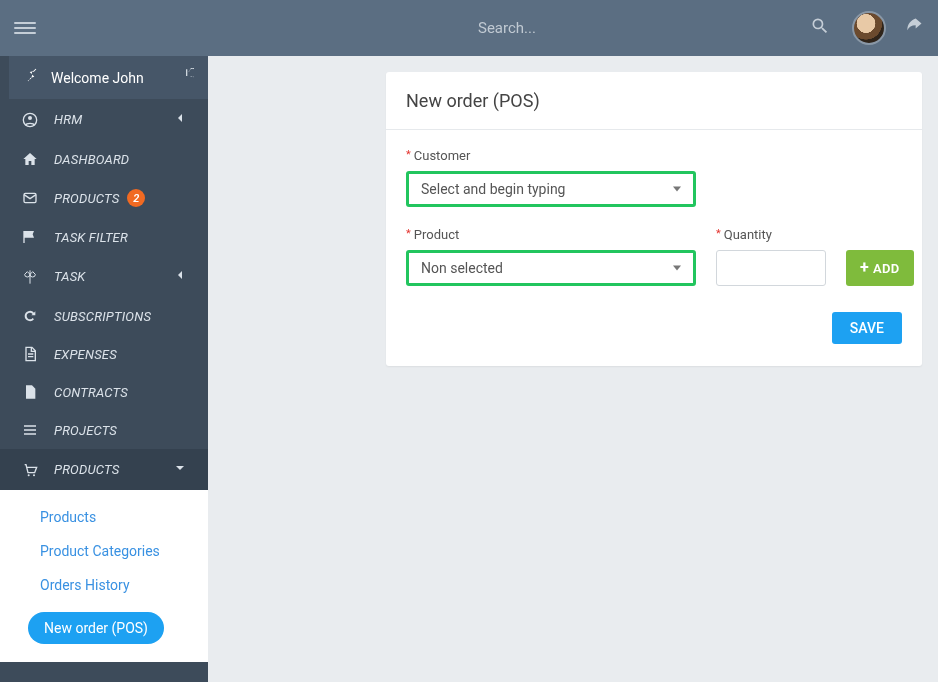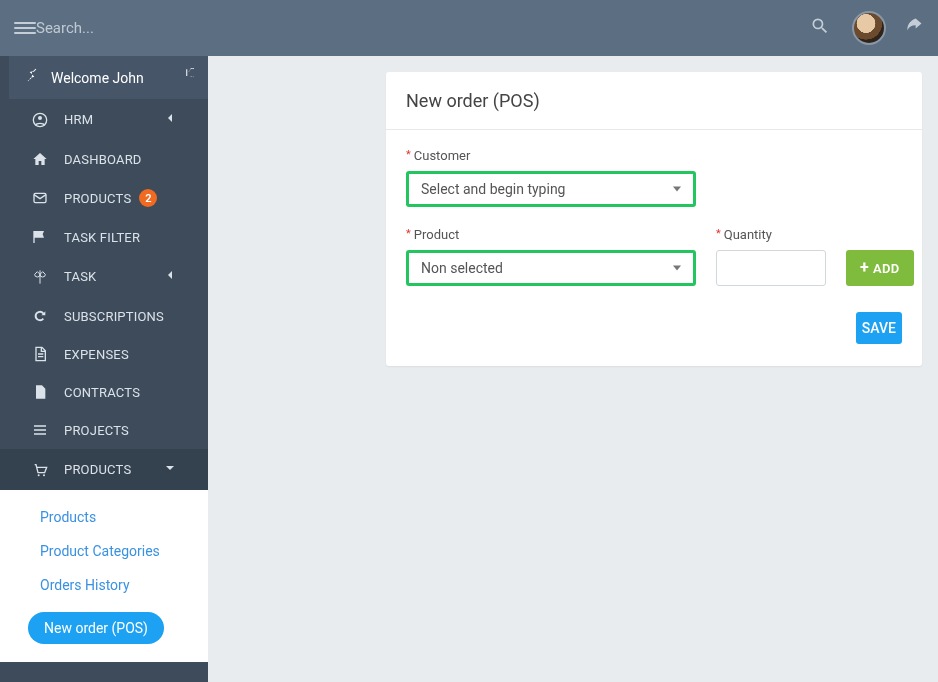--- a/index.html
+++ b/index.html
@@ -2,36 +2,36 @@
 <html><head>
 <meta charset="utf-8">
 <style>
 * { margin: 0; padding: 0; box-sizing: border-box; font-family: -apple-system, BlinkMacSystemFont, "Segoe UI", Roboto, Arial, sans-serif; }
 body { width: 938px; height: 682px; overflow: hidden; background: #e9ecef; }
 
 
 .topbar { height: 56px; background: #5b6e82; display: flex; align-items: center; padding: 0 14px; }
 .hamburger { width: 22px; height: 22px; display: flex; flex-direction: column; justify-content: center; gap: 3px; cursor: pointer; }
 .hamburger span { display: block; height: 2px; background: #c5ced7; border-radius: 1px; }
-.search-wrap { flex: 1; display: flex; justify-content: flex-start; }
+.search-wrap { flex: 1; display: flex; justify-content: flex-end; }
 .search-input { width: 320px; background: transparent; border: none; outline: none; color: #cfd7de; font-size: 15px; }
 .search-input::placeholder { color: #c0c9d2; }
 .search-icon { margin-left: 12px; color: #c5ced7; cursor: pointer; }
 .avatar { width: 34px; height: 34px; border-radius: 50%; margin-left: 22px; margin-right: 18px; background: radial-gradient(circle at 40% 35%, #e8c9a6 0 35%, #6b4a2e 36% 60%, #2f241a 61%); border: 2px solid #8997a6; }
 .share-icon { color: #c5ced7; cursor: pointer; }
 
 
 .layout { display: flex; height: calc(100% - 56px); }
 
 
 .sidebar { width: 208px; background: #3d4b5a; color: #dbe2e9; display: flex; flex-direction: column; overflow-y: auto; }
 .welcome-row { display: flex; align-items: center; padding: 12px 14px; background: #465668; font-weight: 400; font-size: 14px; color: #fff; margin-left: 9px; }
 .welcome-row .pin-icon { margin-right: 12px; }
 .welcome-row .power-icon { margin-left: auto; }
-.nav-item { display: flex; align-items: center; padding: 11px 30px; font-size: 13px; color: #dbe2e9; cursor: pointer; letter-spacing: 0.2px; }
+.nav-item { display: flex; align-items: center; padding: 11px 20px; font-size: 13px; color: #dbe2e9; cursor: pointer; letter-spacing: 0.2px; font-style: italic; }
 .nav-item .nav-icon { width: 20px; margin-right: 14px; display: inline-flex; justify-content: center; }
 .nav-item .chevron { margin-left: auto; }
 .badge { margin-left: 8px; background: #f16a22; color: #fff; border-radius: 50%; width: 18px; height: 18px; font-size: 11px; display: inline-flex; align-items: center; justify-content: center; font-weight: 600; }
 .nav-item.products { background: #34414f; }
 .submenu { background: #ffffff; padding: 10px 0 18px 0; }
 .submenu-item { padding: 9px 18px 9px 40px; color: #3991e2; font-size: 14px; cursor: pointer; }
 .submenu-pill { margin: 10px 0 0 28px; display: inline-block; background: #1da1f2; color: #fff; border-radius: 18px; padding: 8px 16px; font-size: 14px; cursor: pointer; }
 
 
 .content { flex: 1; padding: 16px 16px 0 16px; overflow: auto; background: #e9ecef; }
@@ -41,21 +41,21 @@
 .form-label { font-size: 13px; color: #555; margin-bottom: 8px; display: block; }
 .req { color: #e3342f; margin-right: 3px; font-size: 11px; vertical-align: top; }
 .select-control { position: relative; width: 290px; border: 3px solid #22c55e; border-radius: 3px; height: 36px; display: flex; align-items: center; padding: 0 12px; font-size: 14px; color: #555; cursor: pointer; }
 .select-control .caret { position: absolute; right: 12px; top: 50%; transform: translateY(-50%); width: 0; height: 0; border-left: 4px solid transparent; border-right: 4px solid transparent; border-top: 5px solid #777; }
 .form-row { display: flex; gap: 20px; align-items: flex-end; margin-top: 20px; }
 .form-col { display: flex; flex-direction: column; }
 .qty-input { width: 110px; height: 36px; border: 1px solid #d2d7dc; border-radius: 3px; padding: 0 10px; font-size: 14px; outline: none; }
 .btn-add { height: 36px; background: #7fbb3c; color: #fff; border: none; border-radius: 3px; padding: 0 14px; font-size: 13px; font-weight: 600; letter-spacing: 0.3px; cursor: pointer; display: inline-flex; align-items: center; gap: 4px; margin-left: auto; }
 .btn-add .plus { font-size: 16px; font-weight: 700; line-height: 1; }
 .card-footer { display: flex; justify-content: flex-end; margin-top: 26px; }
-.btn-save { background: #1da1f2; color: #fff; border: none; border-radius: 3px; padding: 8px 6px; font-size: 14px; font-weight: 500; cursor: pointer; }
+.btn-save { background: #1da1f2; color: #fff; border: none; border-radius: 3px; padding: 8px 18px; font-size: 14px; font-weight: 500; cursor: pointer; }
 
 
 .ico { width: 16px; height: 16px; fill: currentColor; }
 .ico-lg { width: 20px; height: 20px; fill: currentColor; }
 </style>
 </head>
 <body>
 
 <div class="topbar">
   <div class="hamburger">

